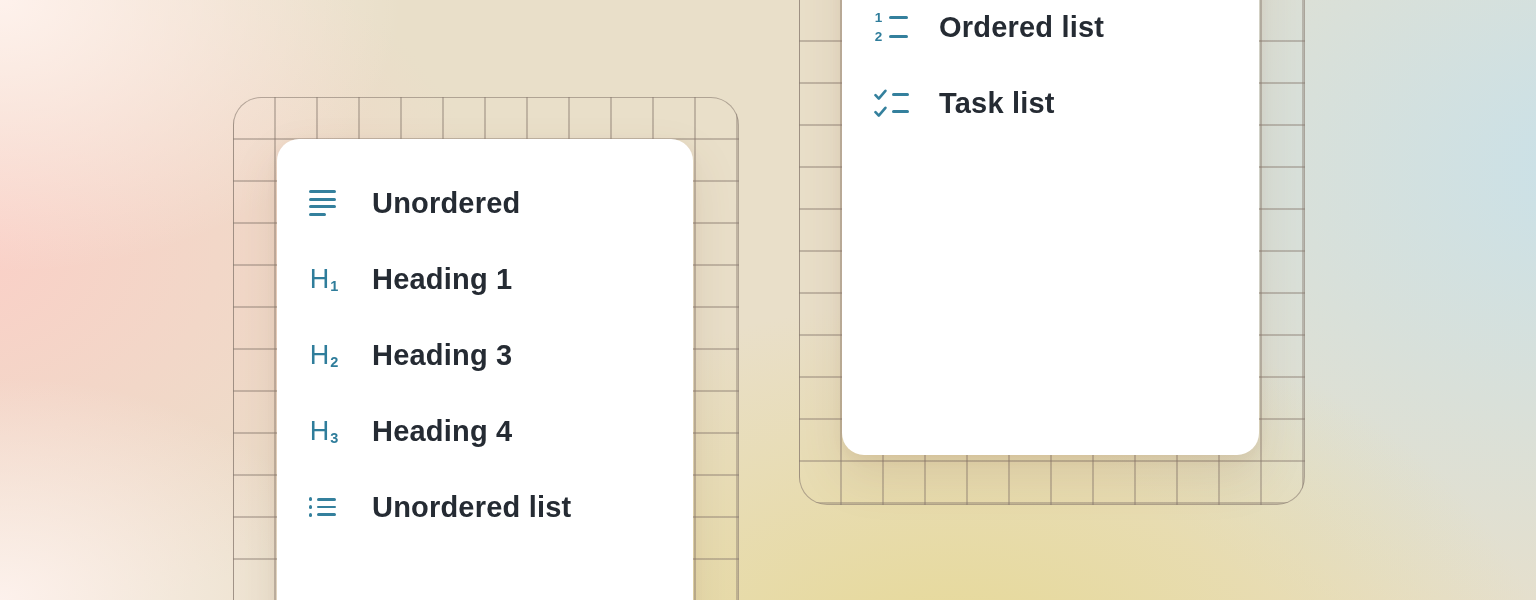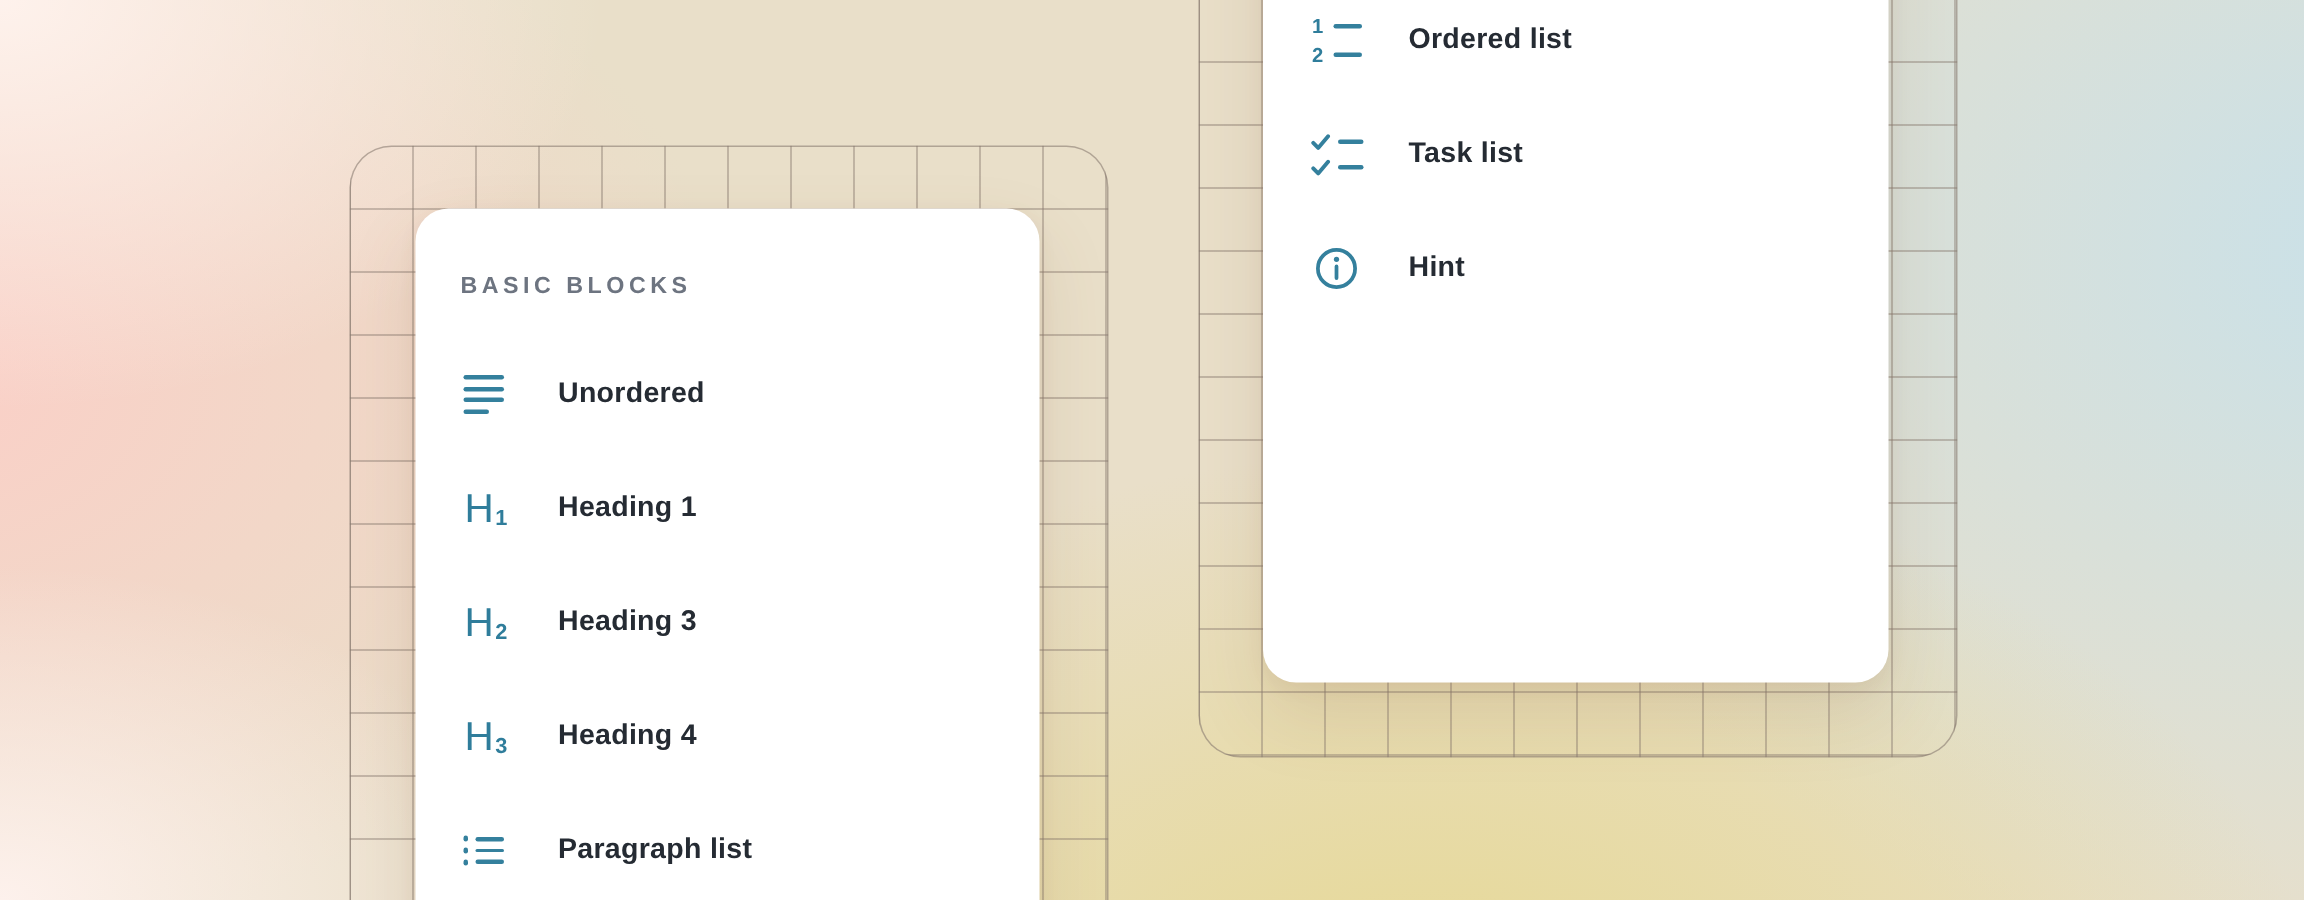--- a/index.html
+++ b/index.html
@@ -48,21 +48,21 @@
   .card-right .menu-list{margin-top:0;}
 
   .menu-item{
     height:76px;
     display:flex;
     align-items:center;
     gap:31px;
     cursor:pointer;
   }
   .menu-item .label{
-    font-size:19px;
+    font-size:29px;
     font-weight:700;
     letter-spacing:.2px;
     color:#252b33;
   }
   .icon{
     width:34px;height:34px;
     flex:none;
     display:flex;align-items:center;justify-content:center;
     color:#34809d;
   }
@@ -97,21 +97,20 @@
 </style>
 </head>
 <body>
 
 <div class="stage">
 
   <div class="grid-panel grid-left"></div>
   <div class="grid-panel grid-right"></div>
 
   <div class="card card-left">
-    <div class="section-label">BASIC BLOCKS</div>
     <div class="menu-list">
 
       <div class="menu-item">
         <span class="icon para">
           <span class="pline"></span>
             <span class="pline"></span>
             <span class="pline"></span>
             <span class="pline short"></span>
         </span>
         <span class="label">Unordered</span>
@@ -149,21 +148,21 @@
             </span>
           <span class="ulrow">
               <span class="uldot"></span>
               <span class="ulline"></span>
             </span>
           <span class="ulrow">
               <span class="uldot"></span>
               <span class="ulline"></span>
             </span>
         </span>
-        <span class="label">Paragraph list</span>
+        <span class="label">Unordered list</span>
       </div>
 
     </div>
   </div>
 
   <div class="card card-right">
     <div class="menu-list">
 
       <div class="menu-item">
         <span class="icon olicon">
@@ -191,29 +190,19 @@
             <svg width="13" height="12" viewBox="0 0 13 12">
                 <polyline points="1.5,6.2 4.8,9.6 11.4,1.8" fill="none" stroke="#34809d" stroke-width="2.6" stroke-linecap="round" stroke-linejoin="round"></polyline>
               </svg>
             <span class="tlline"></span>
           </span>
         </span>
         <span class="label">Task list</span>
       </div>
 
 
-      <div class="menu-item">
-        <span class="icon">
-          <svg width="34" height="34" viewBox="0 0 34 34">
-            <circle cx="17" cy="17" r="12.4" fill="none" stroke="#34809d" stroke-width="2.5"></circle>
-            <line x1="17" y1="15.6" x2="17" y2="23.4" stroke="#34809d" stroke-width="2.5" stroke-linecap="round"></line>
-            <circle cx="17" cy="10.9" r="1.75" fill="#34809d"></circle>
-          </svg>
-        </span>
-        <span class="label">Hint</span>
-      </div>
 
 
 
     </div>
   </div>
 
 </div>
 
 </body></html>

